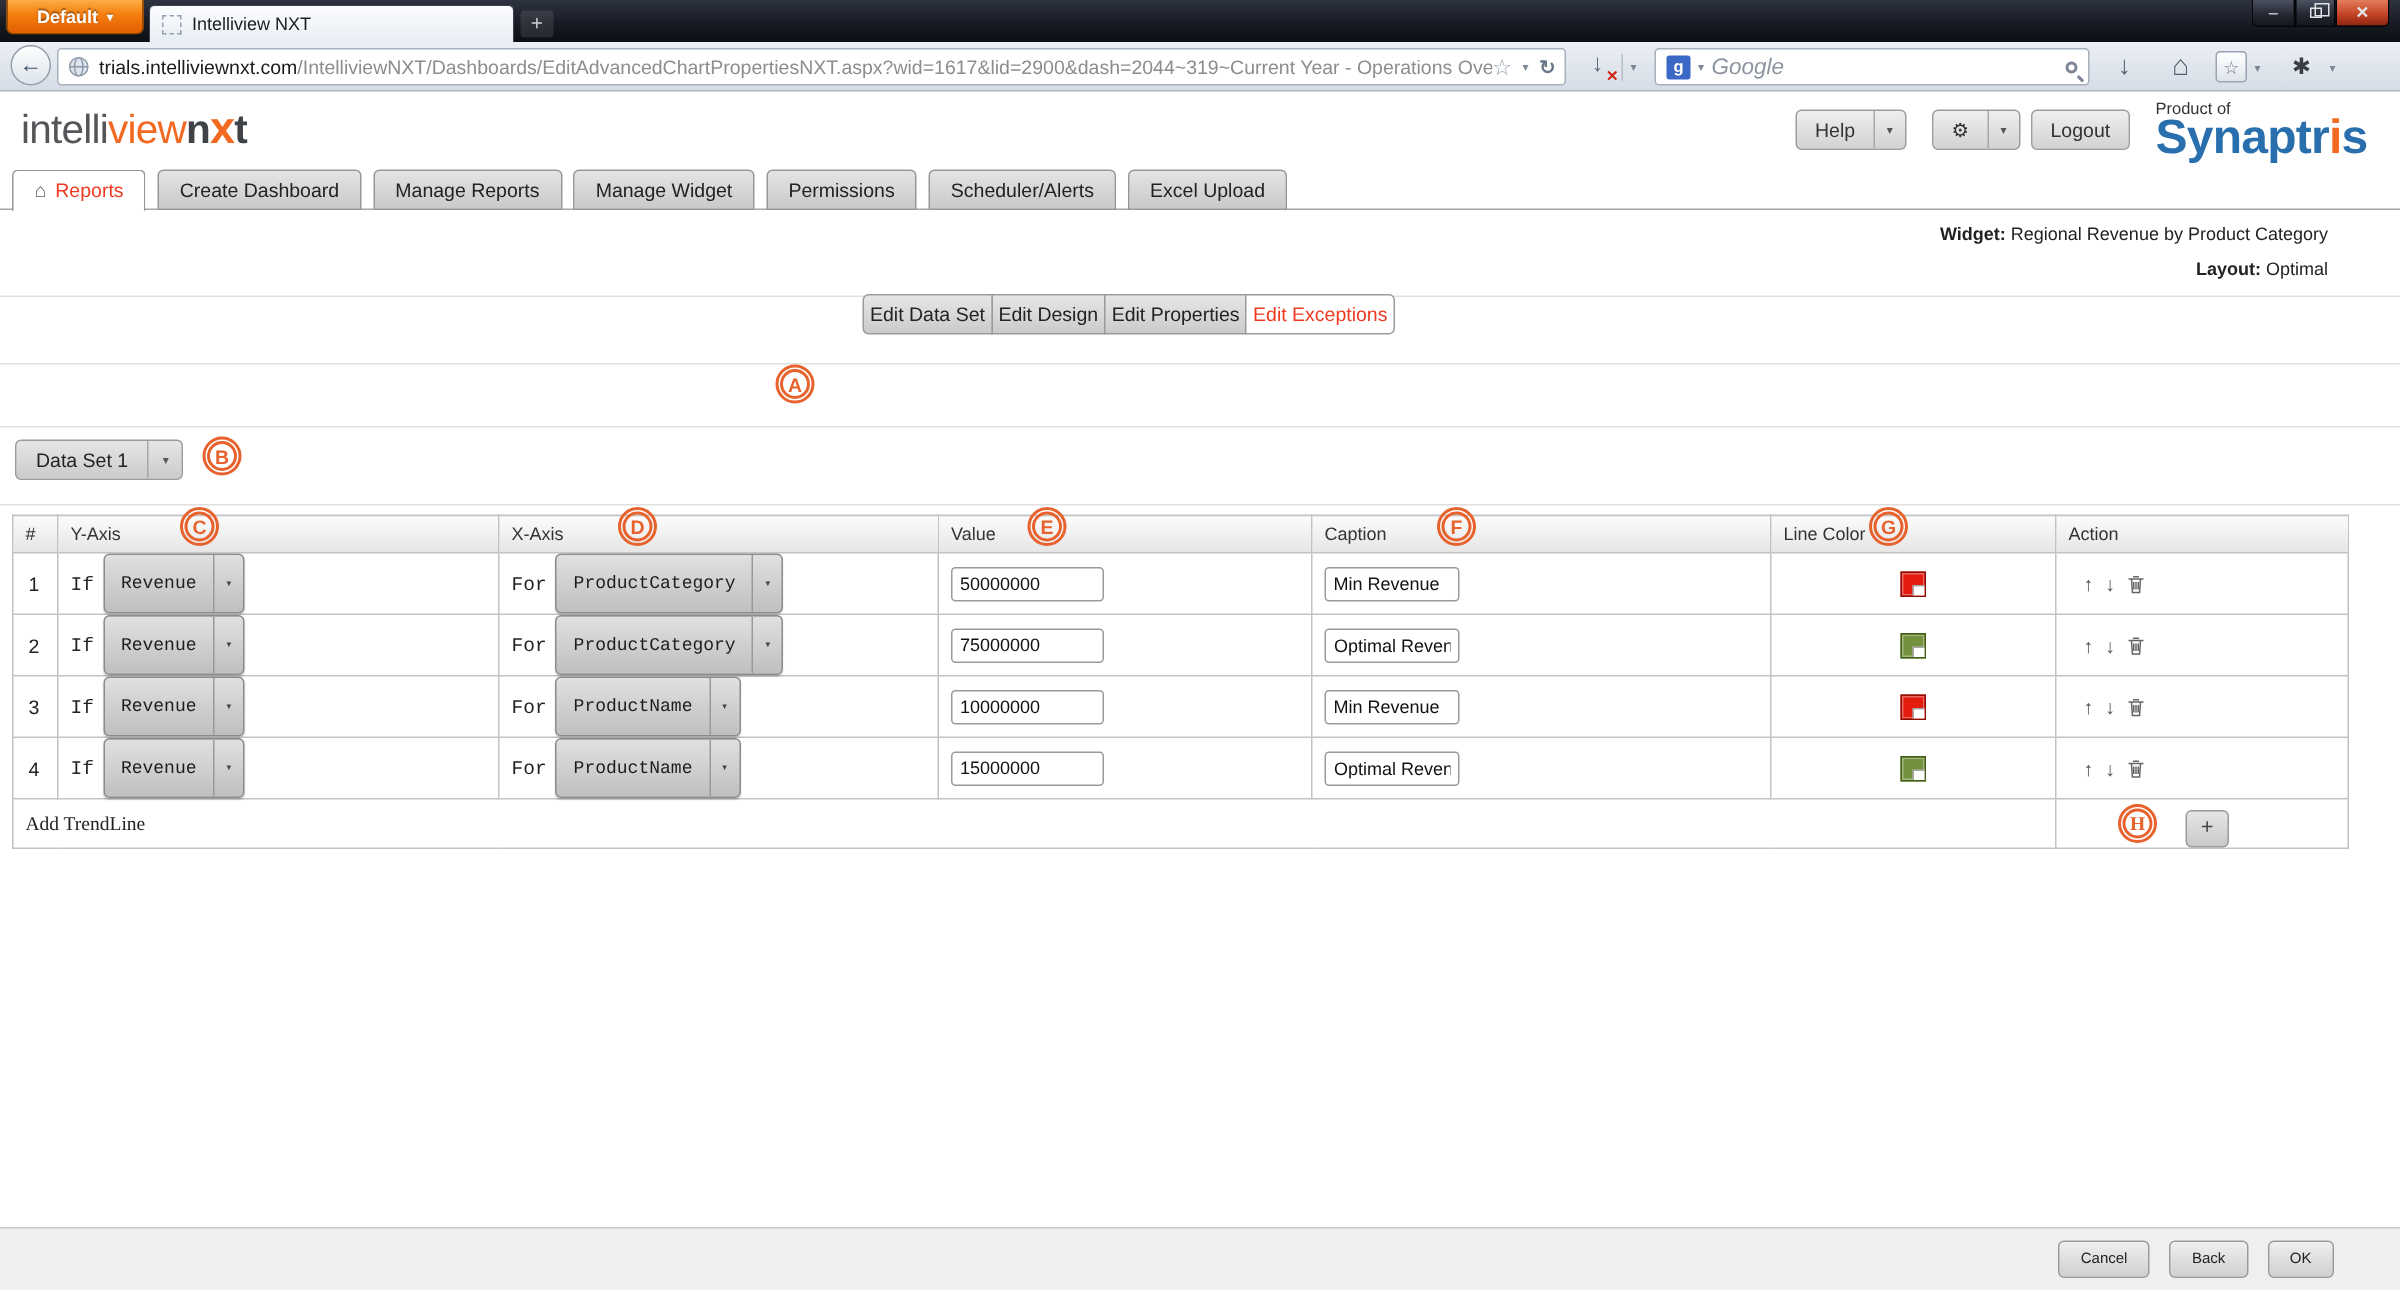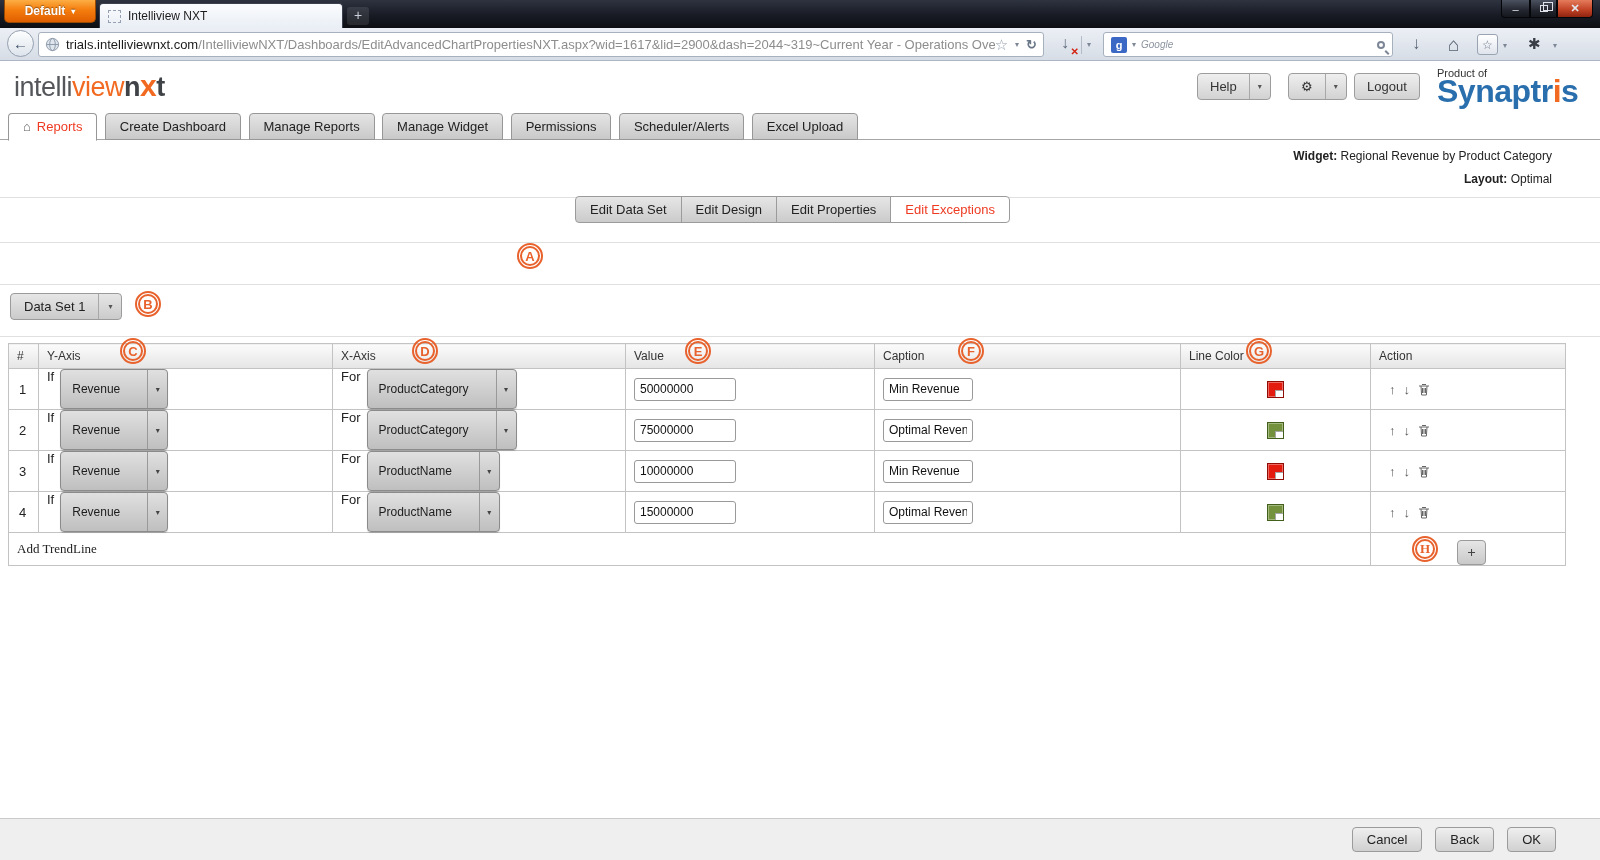--- a/index.html
+++ b/index.html
@@ -47,21 +47,21 @@
   .tiny-caret { font-size:8px; color:#7d8796; }
   .reload-ic { font-size:13px; color:#697687; font-weight:bold; }
   .dl-blocked { position:absolute; left:1053px; top:6px; width:24px; height:22px; color:#5f6b7c; font-size:16px; font-weight:bold; text-align:center; }
   .dl-blocked::after { content:"✕"; position:absolute; right:-2px; bottom:-1px; color:#d42211; font-size:10px; font-weight:bold; }
   .dl-sep { position:absolute; left:1081px; top:8px; width:1px; height:18px; background:#b4bcc8; }
   .dl-caret { position:absolute; left:1087px; top:12px; }
   .searchbox { position:absolute; left:1103px; top:4px; width:290px; height:25px; background:#fff;
     border:1px solid #a7b0bd; border-radius:3px; display:flex; align-items:center; padding:0 7px; gap:5px; }
   .gfav { width:16px; height:16px; background:#3b67c5; border-radius:2px; color:#fff; font-size:11px; font-weight:bold;
     display:flex; align-items:center; justify-content:center; }
-  .searchbox input { border:none; outline:none; flex:1; font-size:10px; font-style:italic; color:#555;
+  .searchbox input { border:none; outline:none; flex:1; font-size:15px; font-style:italic; color:#555;
     font-family:"Liberation Sans", sans-serif; background:transparent; }
   .searchbox input::placeholder { color:#8d95a0; }
   .magnifier { width:8px; height:8px; border:2px solid #7c8696; border-radius:50%; position:relative; flex:none; }
   .magnifier::after { content:""; position:absolute; width:2px; height:5px; background:#7c8696; transform:rotate(-45deg); left:7px; top:7px; }
   .tb-ic { position:absolute; top:6px; color:#576272; font-size:17px; font-weight:bold; }
   .bm-tile { position:absolute; left:1477px; top:6px; width:21px; height:21px; border:1px solid #9aa3b2; border-radius:3px;
     background:linear-gradient(#fff,#dfe5ec); color:#6f7a8a; font-size:12px; text-align:center; line-height:20px; }
   .plugin-ic { position:absolute; left:1528px; top:7px; color:#383d46; font-size:15px; }
 
   
@@ -89,45 +89,45 @@
 
   
   .winfo { position:absolute; right:48px; text-align:right; font-size:12px; color:#222; }
   .winfo b { font-weight:bold; }
 
   
   .hline { position:absolute; left:0; width:1600px; height:1px; background:#e0e0e0; }
 
   
   .btngroup { position:absolute; display:flex; }
-  .gbtn { height:27px; display:flex; align-items:center; padding:0 14px; font-size:13px; color:#222;
+  .gbtn { height:27px; display:flex; align-items:center; padding:0 4px; font-size:13px; color:#222;
     background:linear-gradient(#e6e6e6,#cbcbcb); border:1px solid #9b9b9b; margin-left:-1px; }
   .gbtn:first-child { border-radius:4px 0 0 4px; margin-left:0; }
   .gbtn:last-child { border-radius:0 4px 4px 0; }
   .gbtn.active { background:#fff; color:#ee3a21; }
   .split-btn { position:absolute; display:flex; height:27px; border:1px solid #9b9b9b; border-radius:4px;
     background:linear-gradient(#e6e6e6,#cbcbcb); overflow:hidden; font-size:13px; color:#222; }
   .split-btn .lab { display:flex; align-items:center; padding:0 13px; }
   .split-btn .arr { display:flex; align-items:center; padding:0 9px; border-left:1px solid #a8a8a8; font-size:8px; color:#555; }
 
   
   .ann { position:absolute; width:20px; height:20px; border:2px solid #e8622d; border-radius:50%;
     outline:2px solid #e8622d; outline-offset:1px; color:#e8622d; font-weight:bold; font-size:13px;
     display:flex; align-items:center; justify-content:center; z-index:6; background:transparent; }
 
   
   .trendtbl { position:absolute; left:8px; top:343px; width:1557px; border-collapse:collapse; table-layout:fixed; }
   .trendtbl th, .trendtbl td { border:1px solid #c3c3c3; overflow:visible; }
   .trendtbl th { position:relative; height:25px; background:linear-gradient(#fbfbfb,#e5e5e5);
     font-size:12px; font-weight:normal; color:#333; text-align:left; padding-left:8px; }
   .trendtbl td { height:39px; font-size:13px; color:#222; }
-  .cell-flex { display:flex; gap:6px; padding-left:8px; }
+  .cell-flex { display:flex; align-items:center; gap:6px; padding-left:8px;font-family:Liberation Mono, monospace; }
   .num { padding-left:10px; }
   .dd { display:inline-flex; height:40px; border:1px solid #8b8b8b; border-radius:4px;
-    background:linear-gradient(#e0e0e0,#bfbfbf); box-shadow:0 1px 1px rgba(0,0,0,.18); overflow:hidden;gap:16px; }
+    background:linear-gradient(#e0e0e0,#bfbfbf); box-shadow:0 1px 1px rgba(0,0,0,.18); overflow:hidden; }
   .dd .dd-label { display:flex; align-items:center; padding:0 11px; font-size:12px; color:#1d1d1d; }
   .dd .dd-arrow { display:flex; align-items:center; justify-content:center; width:20px; border-left:1px solid #999;
     font-size:8px; color:#444; }
   .tinput { height:23px; border:1px solid #9a9a9a; border-radius:3px; padding:0 5px; font-size:12px; color:#111;
     font-family:"Liberation Sans", sans-serif; outline:none; }
   .val-in { width:102px; margin-left:8px; }
   .cap-in { width:90px; margin-left:8px; }
   .swatch { position:relative; width:17px; height:17px; margin:0 auto; border:1px solid #000; box-shadow:inset 0 0 0 1px rgba(255,255,255,.35); }
   .swatch::after { content:""; position:absolute; right:0; bottom:0; width:7px; height:6px; background:#fff;
     border-left:1px solid rgba(0,0,0,.35); border-top:1px solid rgba(0,0,0,.35); }
@@ -135,21 +135,21 @@
   .addrow td { height:33px;font-family:Liberation Serif, serif; }
   .addrow .addlab { font-size:13px; padding-left:8px; }
   .addcell { position:relative; }
   .plusbtn { position:absolute; left:86px; top:7px; width:29px; height:25px; border:1px solid #9b9b9b; border-radius:4px;
     background:linear-gradient(#e6e6e6,#c9c9c9); color:#444; font-size:15px; font-weight:bold; text-align:center; line-height:23px; }
 
   
   .footerbar { position:absolute; left:0; bottom:0; width:1600px; height:42px; background:#efefef;
     border-top:1px solid #cbcbcb; display:flex; align-items:center; justify-content:flex-end; padding-right:44px; gap:13px; }
   .fbtn { height:25px; padding:0 14px; border:1px solid #9b9b9b; border-radius:4px;
-    background:linear-gradient(#efefef,#d0d0d0); font-size:13px; color:#222; display:flex; align-items:center; }
+    background:linear-gradient(#efefef,#d0d0d0); font-size:10px; color:#222; display:flex; align-items:center; }
 </style>
 </head>
 <body>
 
 <div class="screen">
 
   <div class="titlebar">
     <div class="ff-btn">
       <span>Default</span>
       <span class="ff-caret">▾</span>

